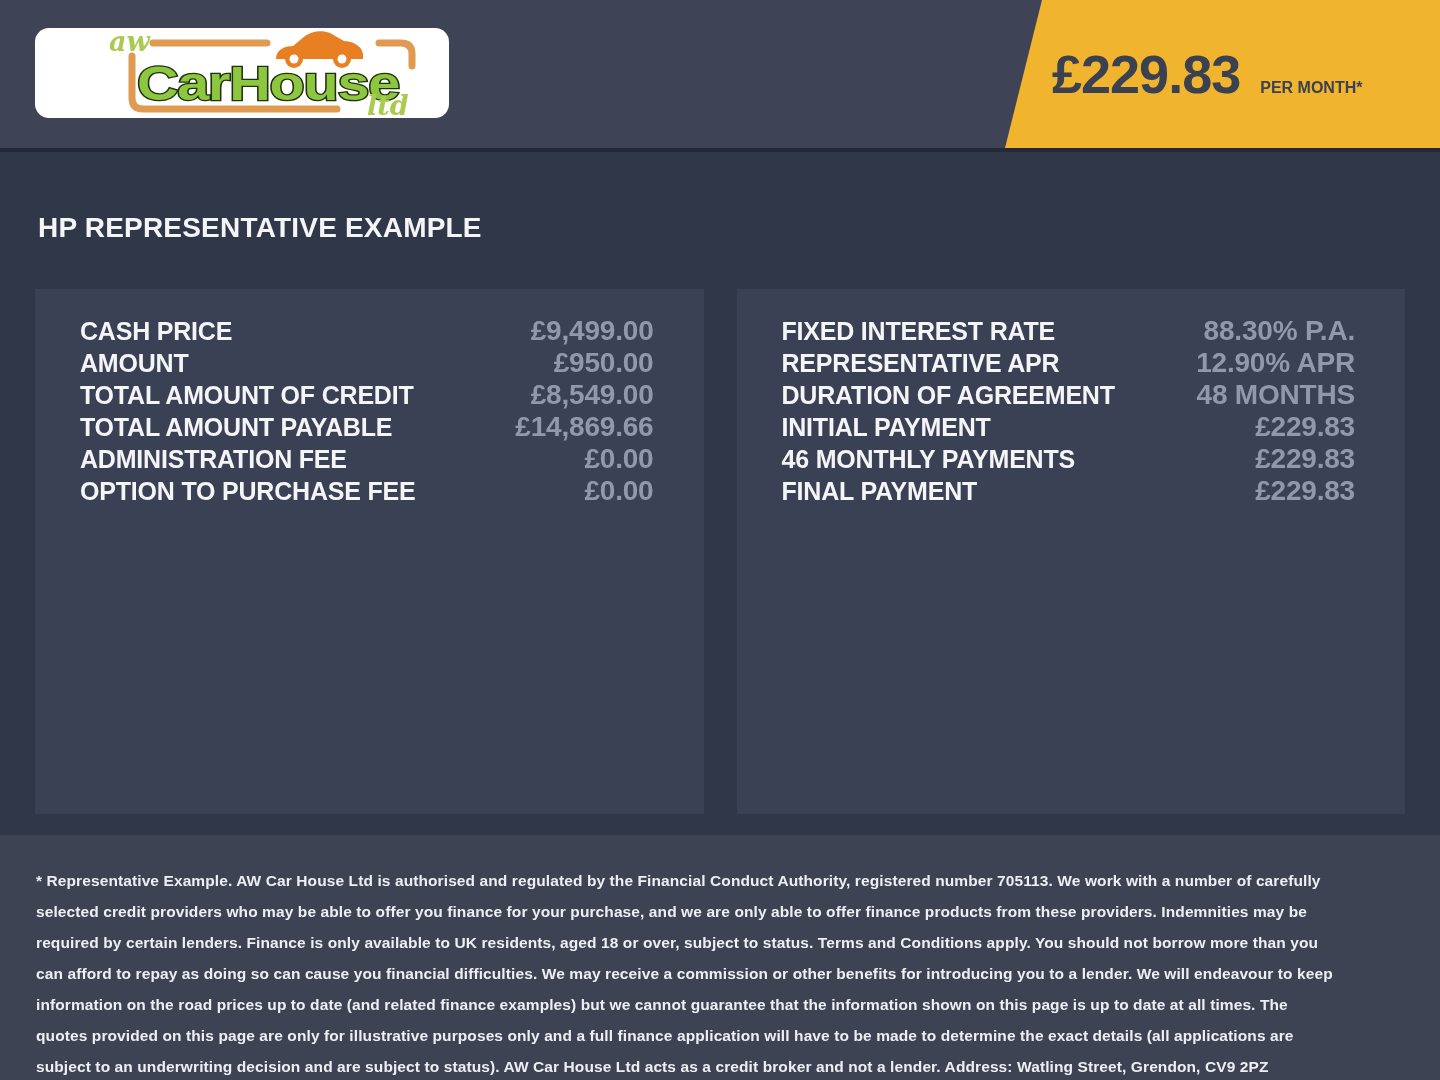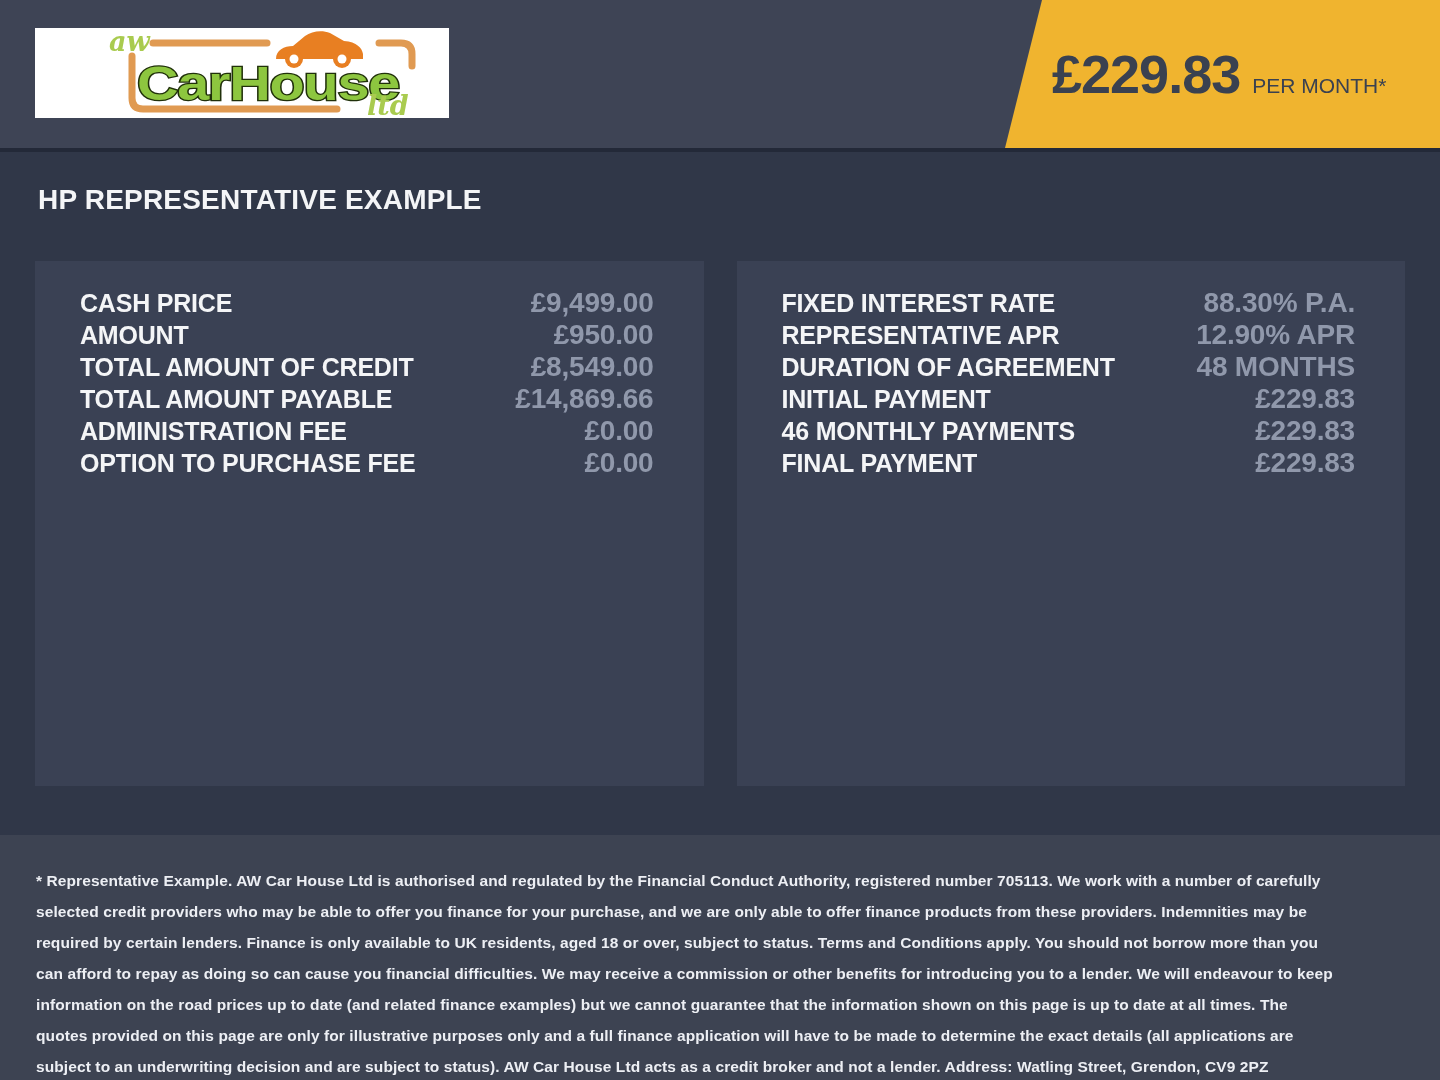--- a/index.html
+++ b/index.html
@@ -1,35 +1,35 @@
 <!DOCTYPE html>
 <html><head>
 <meta charset="utf-8">
 <style>
   html,body{margin:0;padding:0;}
   body{font-family:"Liberation Sans", sans-serif; background:#20263a;}
   .page{position:relative; width:1440px; height:1080px; overflow:hidden; background:#303748;}
 
   
   .header{position:relative; height:148px; background:#3e4455; border-bottom:4px solid #232938;}
-  .logo-box{position:absolute; left:35px; top:28px; width:414px; height:90px; background:#ffffff;}
+  .logo-box{position:absolute; left:35px; top:28px; width:414px; height:90px; background:#ffffff;border-radius:14px;}
   .logo-box svg{display:block; width:100%; height:100%;}
   .logo-script{font-family:"DejaVu Serif", serif; font-style:italic; font-weight:bold; fill:#a9cb4f;}
   .logo-main{font-family:"Liberation Sans", sans-serif; font-weight:bold; fill:#8dc63f; stroke:#20300a; stroke-width:2.6px; paint-order:stroke; letter-spacing:-1px;}
 
   .banner{position:absolute; top:0; right:0; width:450px; height:148px; background:#f0b42f;
           clip-path:polygon(52px 0, 100% 0, 100% 100%, 15px 100%);
           display:flex; align-items:center; justify-content:flex-start; padding-left:62px; box-sizing:border-box;}
   .banner-inner{display:flex; align-items:baseline;}
   .banner-price{font-size:54px; font-weight:bold; color:#3a4150; letter-spacing:-1px;}
-  .banner-per{font-size:21px; font-weight:normal; color:#3a4150; margin-left:12px; letter-spacing:0;}
+  .banner-per{font-size:16px; font-weight:bold; color:#3a4150; margin-left:20px; letter-spacing:0;}
 
   
   .main{height:683px; box-sizing:border-box;}
-  .heading{margin:0; padding:32px 0 0 38px; font-size:28px; font-weight:bold; color:#f4f5f7; letter-spacing:0.2px;}
+  .heading{margin:0; padding:60px 0 0 38px; font-size:28px; font-weight:bold; color:#f4f5f7; letter-spacing:0.2px;}
   .panels{display:flex; gap:33px; margin:45px 35px 0 35px;}
   .panel{flex:1; height:525px; background:#3a4154; display:flex; flex-direction:column; justify-content:flex-start; padding:26px 0; box-sizing:border-box;}
   .frow{display:flex; justify-content:space-between; align-items:baseline; padding:0 50px 0 45px;}
   .frow .lbl{font-size:25px; font-weight:bold; color:#f4f5f7; letter-spacing:-0.2px;}
   .frow .val{font-size:28px; font-weight:bold; color:#9098ab; letter-spacing:-0.2px;}
 
   
   .footer{height:245px; background:#3d4352; box-sizing:border-box; padding:30px 40px 0 36px;}
   .footer p{margin:0; max-width:1300px; font-size:15.5px; font-weight:bold; line-height:31px; color:#edeff4; letter-spacing:0.1px;}
 </style>

